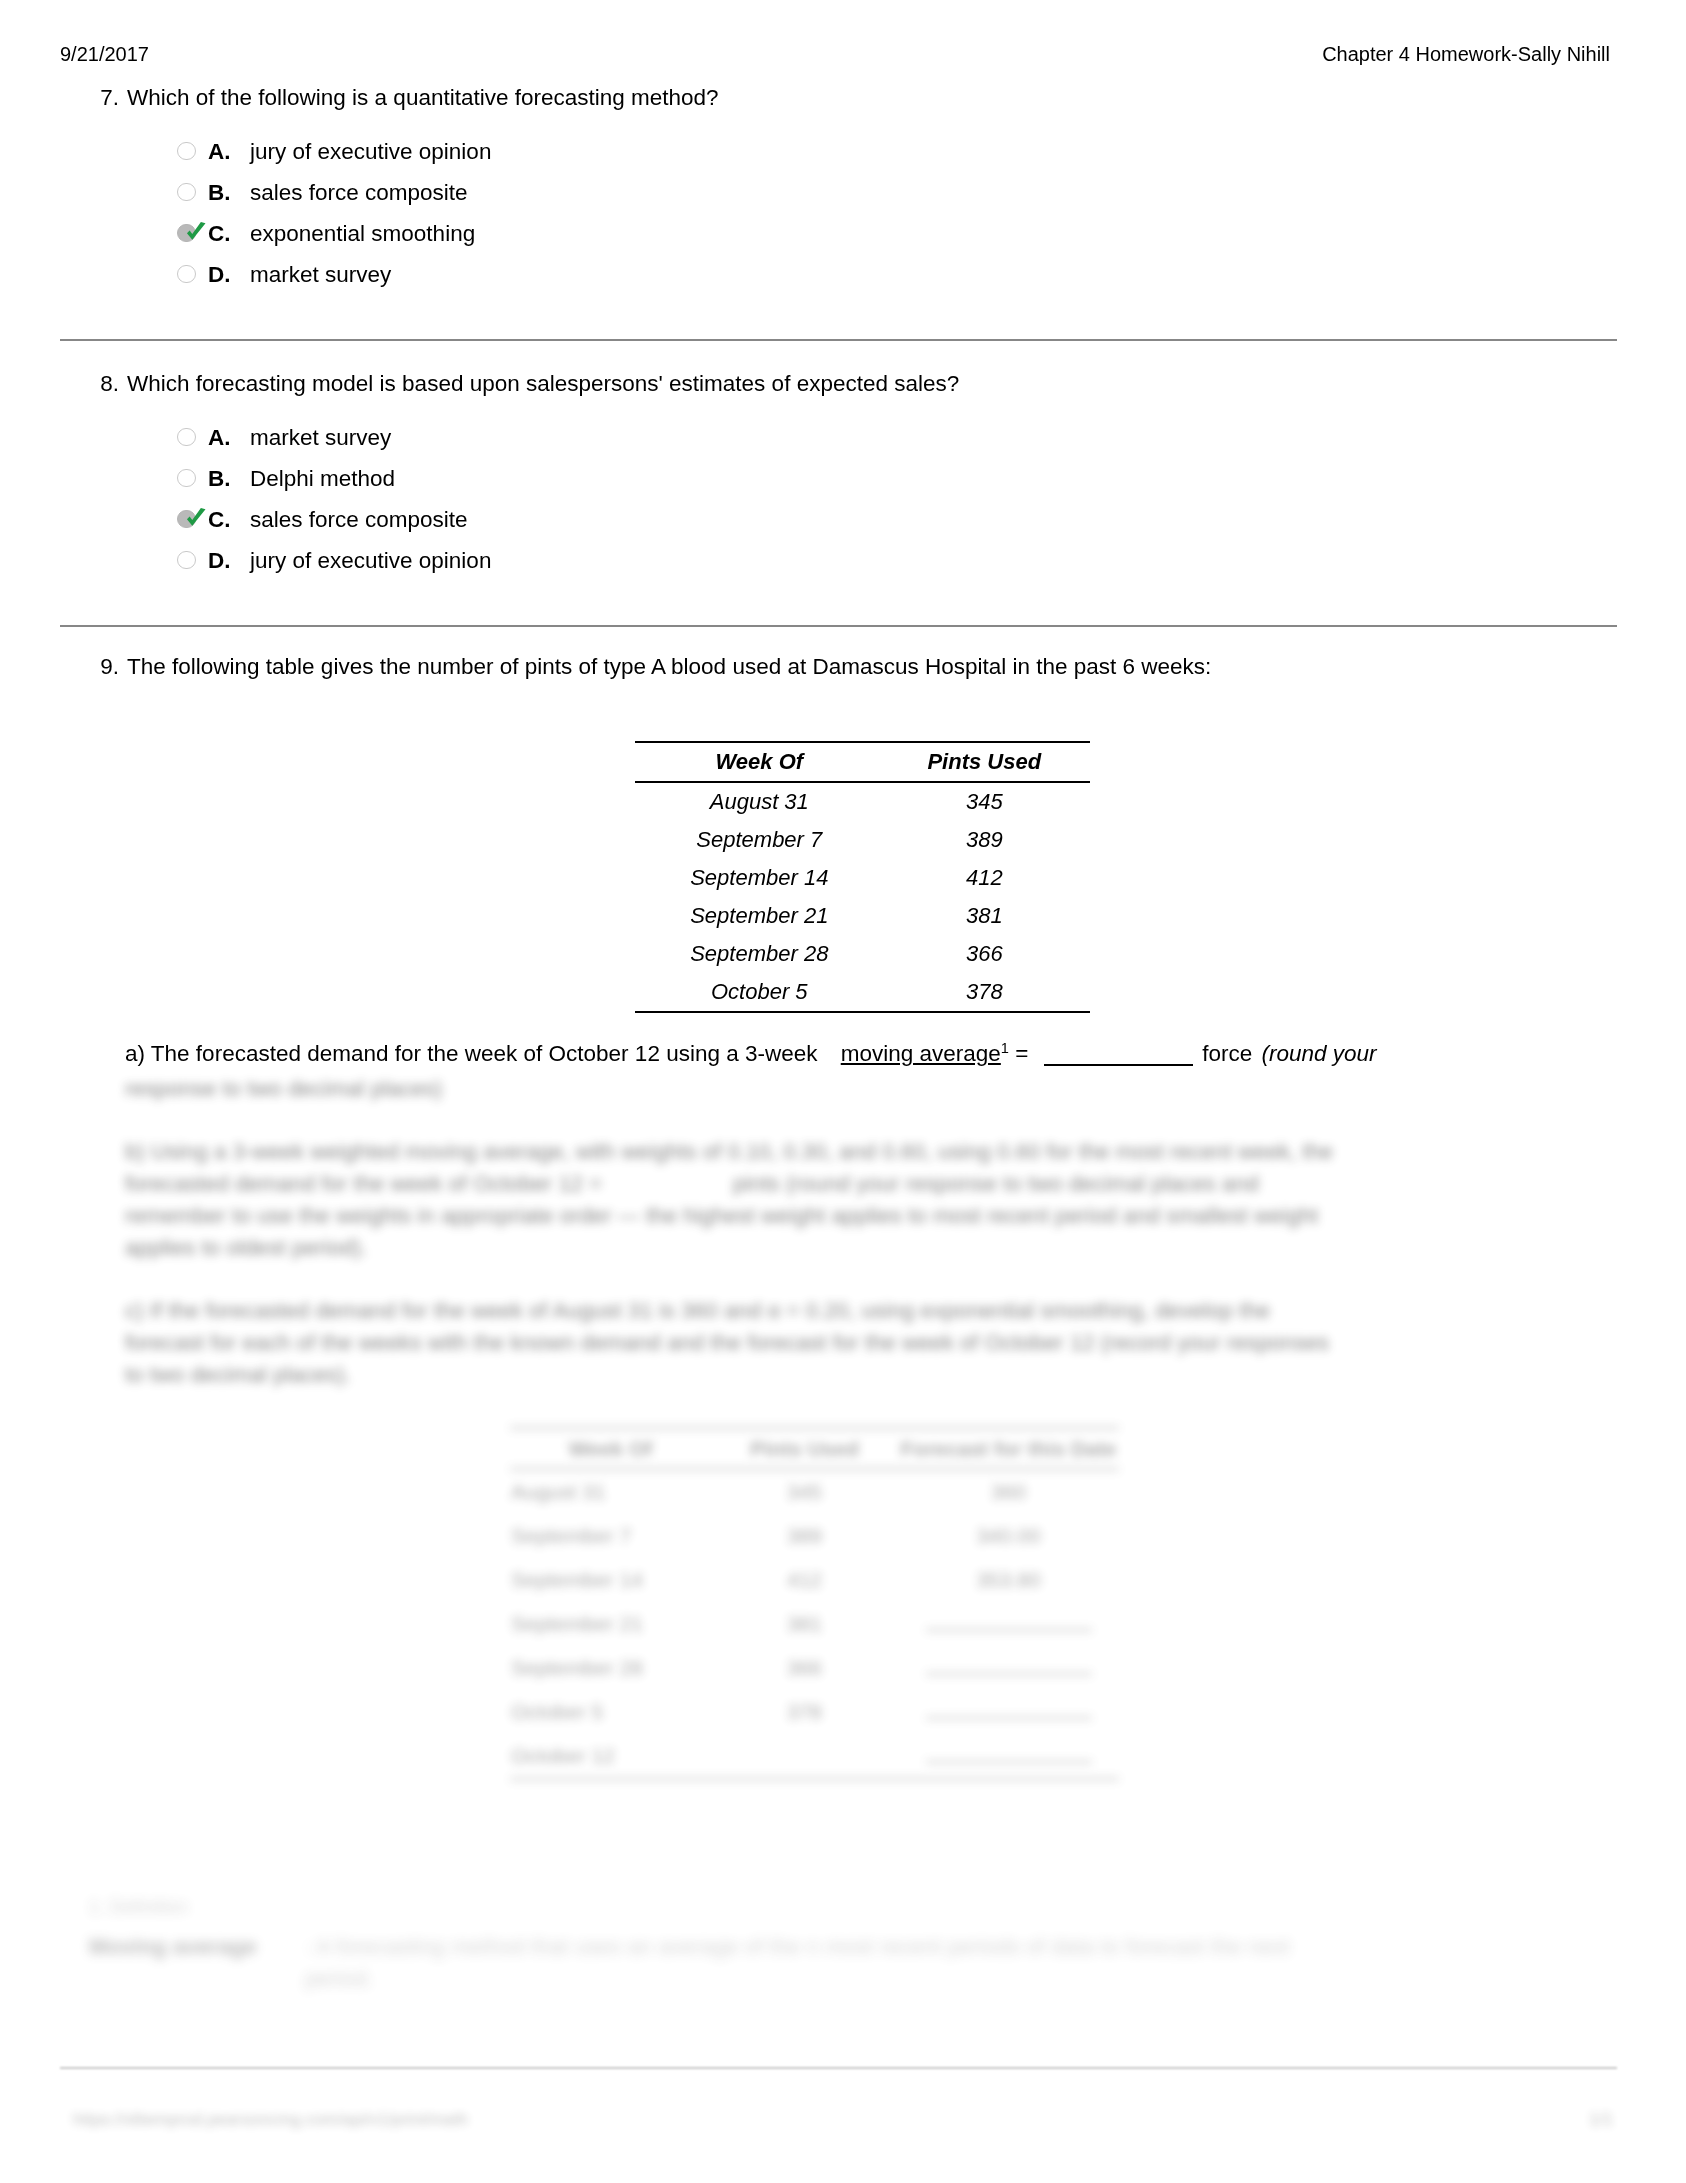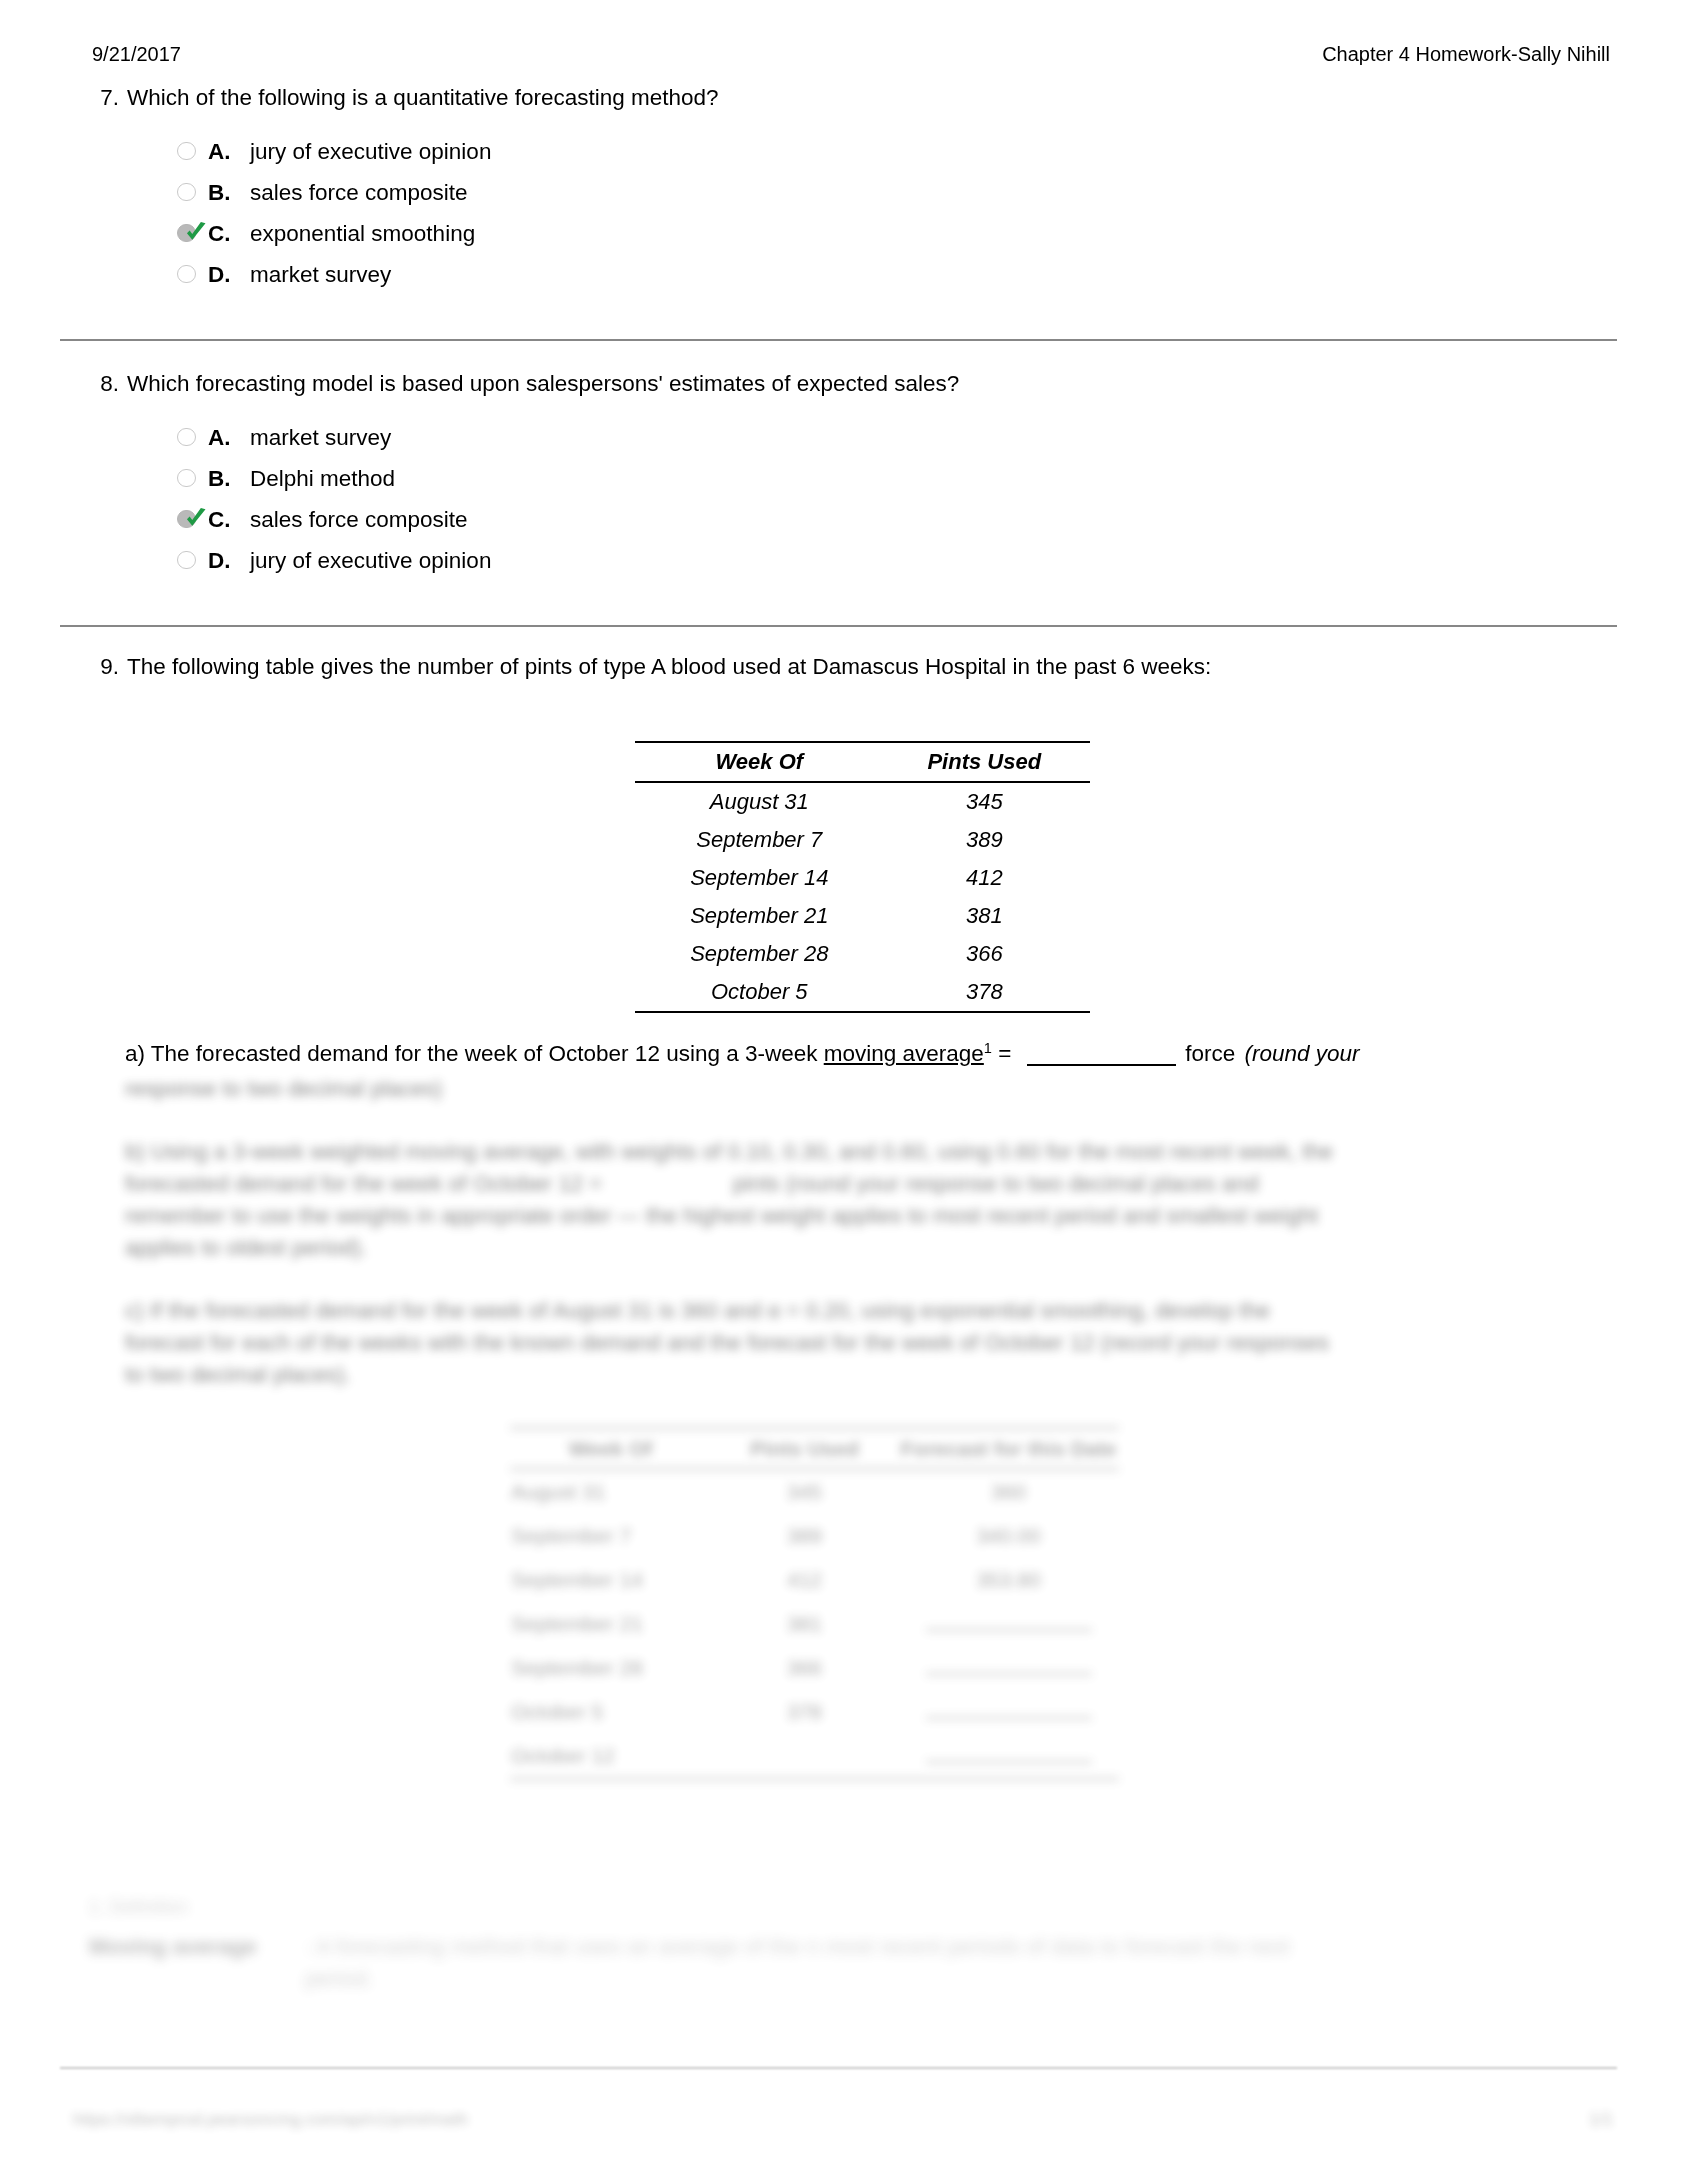--- a/index.html
+++ b/index.html
@@ -21,21 +21,20 @@
 
   
   .pg-header {
     position: absolute;
     top: 41px;
     left: 60px;
     right: 60px;
     height: 26.5px;
     font-size: 20px;
     line-height: 26.5px;
-    margin-left: 32px;
   }
   .pg-header .hdr-date {
     position: absolute;
     left: 0;
     top: 0;
     white-space: nowrap;
   }
   .pg-header .hdr-title {
     position: absolute;
     left: 0;
@@ -166,20 +165,21 @@
   .part-a {
     position: absolute;
     left: 125px;
     top: 1039px;
     font-size: 22.5px;
     line-height: 30.5px;
     white-space: nowrap;
   }
   .part-a .u-term {
     text-decoration: underline;
+    margin-left: 17px;
   }
   .part-a sup {
     font-size: 14.6px;
     vertical-align: super;
     line-height: 0;
   }
   .blank-line {
     display: inline-block;
     width: 149px;
     border-bottom: 2.6px solid #000;

